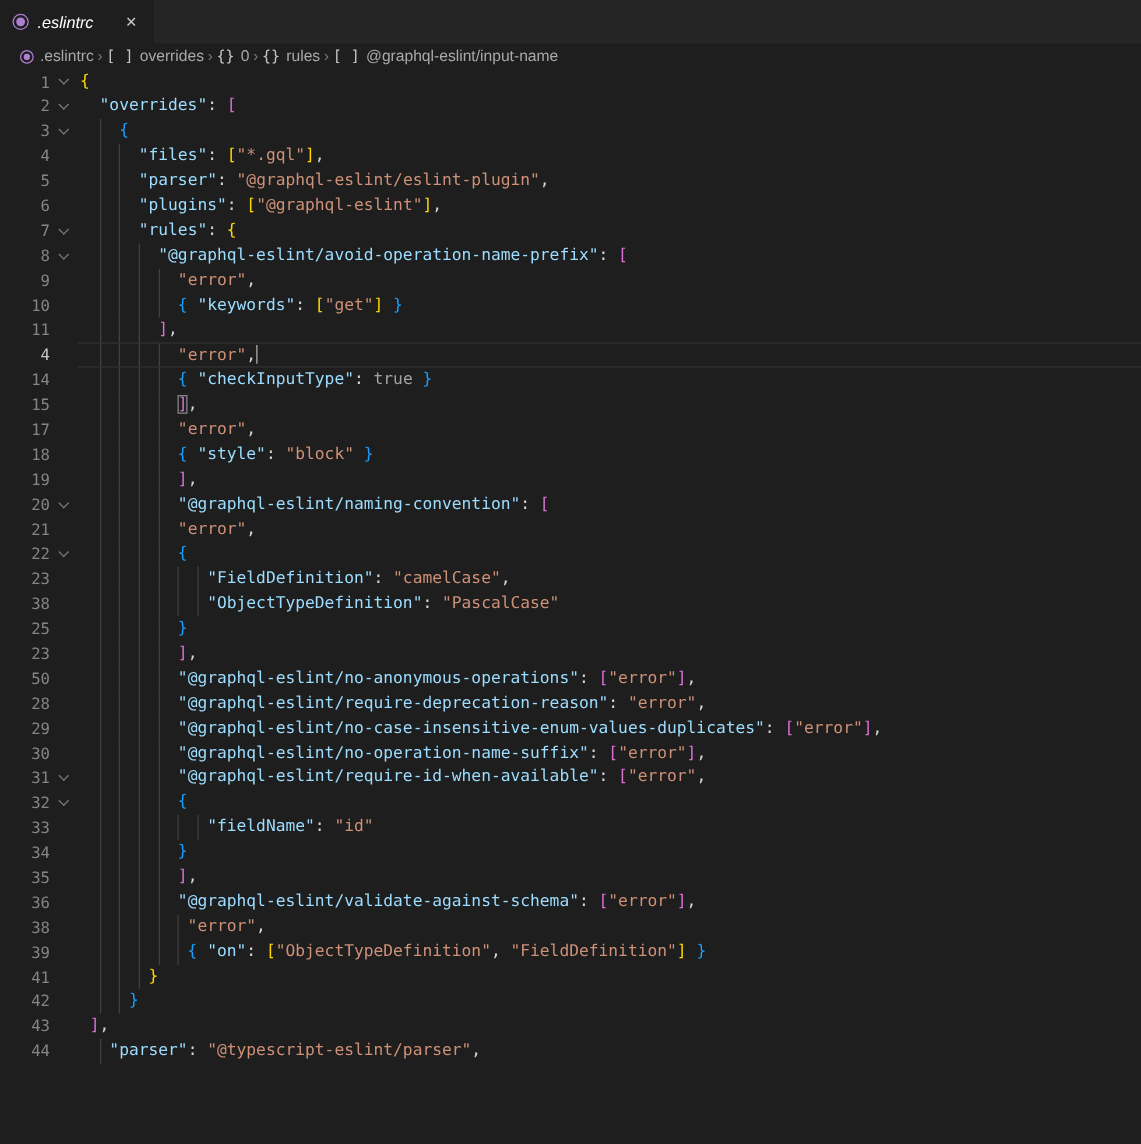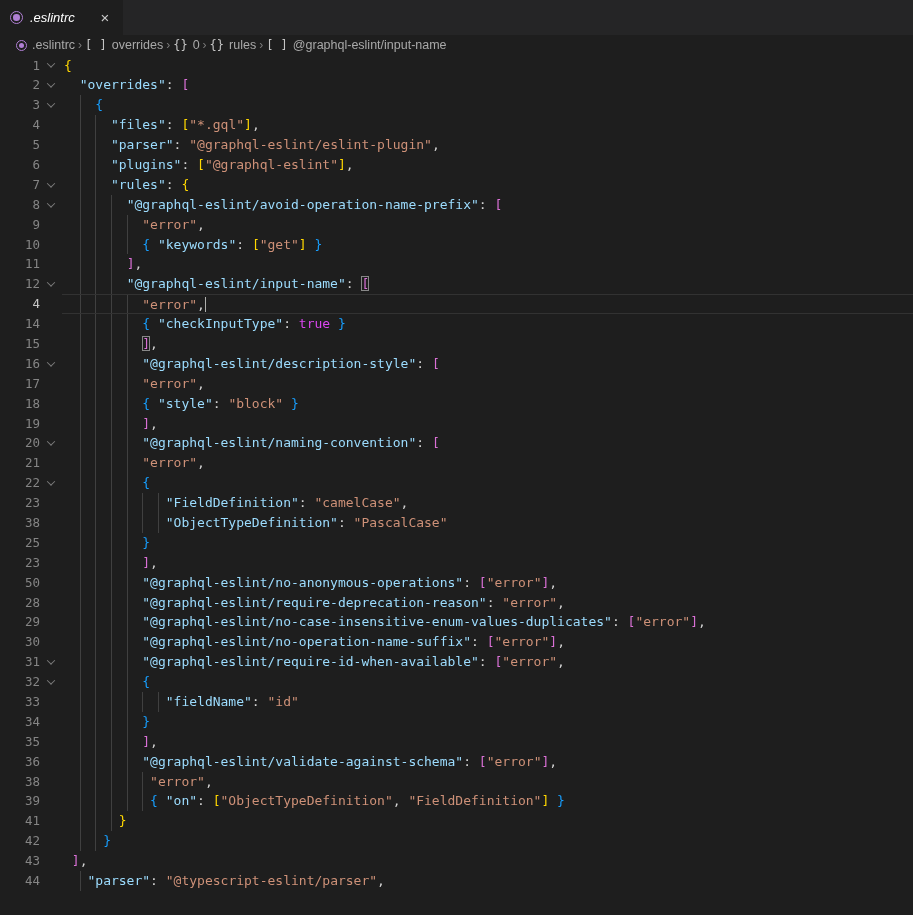--- a/index.html
+++ b/index.html
@@ -40,21 +40,21 @@
                border-bottom:1.3px solid #9a9a9a; transform:rotate(45deg) translate(-1px,-1px);
                opacity:.75; cursor:pointer; }
   .code { position:relative; flex:1; white-space:pre; color:#d4d4d4; padding-left:2px; }
   .row.active .code { border-top:1px solid #323232; border-bottom:1px solid #323232; }
   .guide { position:absolute; top:0; bottom:0; width:1px; background:#404040; }
   .row.active .guide { background:#404040; }
 
   .tk-k { color:#9cdcfe; }
   .tk-s { color:#ce9178; }
   .tk-p { color:#d4d4d4; }
-  .tk-w { color:#d946ef; }
+  .tk-w { color:#a3a3a3; }
   .tk-b0 { color:#ffd700; }
   .tk-b1 { color:#da70d6; }
   .tk-b2 { color:#179fff; }
   .tk-match { outline:1px solid #888888; outline-offset:-1px; }
 
   .caret { display:inline-block; width:1.5px; height:15px; background:#aeafad;
            vertical-align:-3px; }
 </style>
 </head>
 <body>
@@ -175,29 +175,20 @@
       </div>
       <div class="code"><span class="guide" style="left: calc(2ch + 2px);"></span><span class="guide" style="left: calc(4ch + 2px);"></span><span class="guide" style="left: calc(6ch + 2px);"></span><span class="guide" style="left: calc(8ch + 2px);"></span>          <span class="tk-b2">{ </span><span class="tk-k">"keywords"</span><span class="tk-p">: </span><span class="tk-b0">[</span><span class="tk-s">"get"</span><span class="tk-b0">]</span><span class="tk-b2"> }</span></div>
     </div>
     <div class="row">
       <div class="gutter">
         <span class="lnum">11</span>
         <span class="foldcol"></span>
       </div>
       <div class="code"><span class="guide" style="left: calc(2ch + 2px);"></span><span class="guide" style="left: calc(4ch + 2px);"></span><span class="guide" style="left: calc(6ch + 2px);"></span>        <span class="tk-b1">]</span><span class="tk-p">,</span></div>
     </div>
-    <div class="row">
-      <div class="gutter">
-        <span class="lnum">12</span>
-        <span class="foldcol">
-          <span class="fold-chev"></span>
-        </span>
-      </div>
-      <div class="code"><span class="guide" style="left: calc(2ch + 2px);"></span><span class="guide" style="left: calc(4ch + 2px);"></span><span class="guide" style="left: calc(6ch + 2px);"></span>        <span class="tk-k">"@graphql-eslint/input-name"</span><span class="tk-p">: </span><span class="tk-b1 tk-match">[</span></div>
-    </div>
     <div class="row active">
       <div class="gutter">
         <span class="lnum">4</span>
         <span class="foldcol"></span>
       </div>
       <div class="code"><span class="guide" style="left: calc(2ch + 2px);"></span><span class="guide" style="left: calc(4ch + 2px);"></span><span class="guide" style="left: calc(6ch + 2px);"></span><span class="guide" style="left: calc(8ch + 2px);"></span>          <span class="tk-s">"error"</span><span class="tk-p">,</span><span class="caret"></span></div>
     </div>
     <div class="row">
       <div class="gutter">
         <span class="lnum">14</span>
@@ -207,29 +198,20 @@
     </div>
     <div class="row">
       <div class="gutter">
         <span class="lnum">15</span>
         <span class="foldcol"></span>
       </div>
       <div class="code"><span class="guide" style="left: calc(2ch + 2px);"></span><span class="guide" style="left: calc(4ch + 2px);"></span><span class="guide" style="left: calc(6ch + 2px);"></span><span class="guide" style="left: calc(8ch + 2px);"></span>          <span class="tk-b1 tk-match">]</span><span class="tk-p">,</span></div>
     </div>
     <div class="row">
       <div class="gutter">
-        <span class="lnum">16</span>
-        <span class="foldcol">
-          <span class="fold-chev"></span>
-        </span>
-      </div>
-      <div class="code"><span class="guide" style="left: calc(2ch + 2px);"></span><span class="guide" style="left: calc(4ch + 2px);"></span><span class="guide" style="left: calc(6ch + 2px);"></span><span class="guide" style="left: calc(8ch + 2px);"></span>          <span class="tk-k">"@graphql-eslint/description-style"</span><span class="tk-p">: </span><span class="tk-b1">[</span></div>
-    </div>
-    <div class="row">
-      <div class="gutter">
         <span class="lnum">17</span>
         <span class="foldcol"></span>
       </div>
       <div class="code"><span class="guide" style="left: calc(2ch + 2px);"></span><span class="guide" style="left: calc(4ch + 2px);"></span><span class="guide" style="left: calc(6ch + 2px);"></span><span class="guide" style="left: calc(8ch + 2px);"></span>          <span class="tk-s">"error"</span><span class="tk-p">,</span></div>
     </div>
     <div class="row">
       <div class="gutter">
         <span class="lnum">18</span>
         <span class="foldcol"></span>
       </div>

